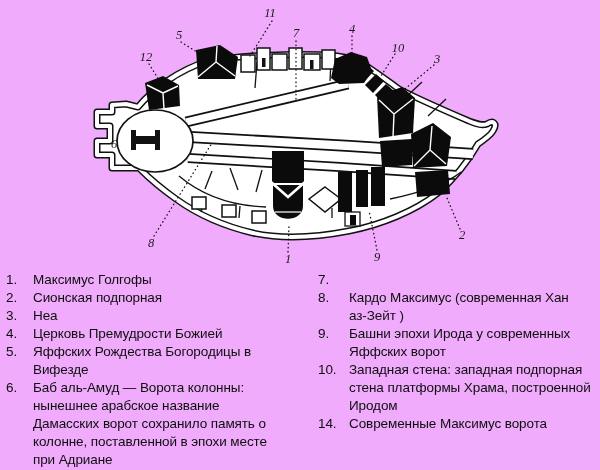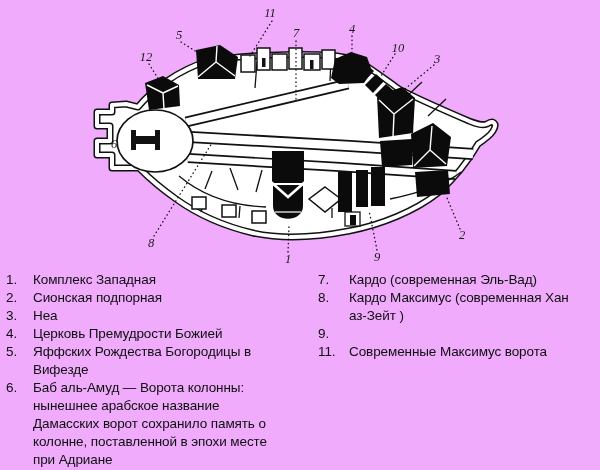--- a/index.html
+++ b/index.html
@@ -165,21 +165,21 @@
       <text class="callout" x="151" y="247">8</text>
       <text class="callout" x="288" y="263">1</text>
       <text class="callout" x="377" y="261">9</text>
       <text class="callout" x="462" y="239">2</text>
     </g>
   </svg>
 
   <div id="legend-left" class="legend-col">
     <div class="legend-row">
       <span class="legend-num">1.</span>
-      <span class="legend-txt">Комплекс Западная</span>
+      <span class="legend-txt">Максимус Голгофы</span>
     </div>
     <div class="legend-row">
       <span class="legend-num">2.</span>
       <span class="legend-txt">Сионская подпорная</span>
     </div>
     <div class="legend-row">
       <span class="legend-num">3.</span>
       <span class="legend-txt">Неа</span>
     </div>
     <div class="legend-row">
@@ -197,29 +197,36 @@
 нынешнее арабское название
 Дамасских ворот сохранило память о
 колонне, поставленной в эпохи месте
 при Адриане</span>
     </div>
   </div>
 
   <div id="legend-right" class="legend-col">
     <div class="legend-row">
       <span class="legend-num">7.</span>
-      <span class="legend-txt">Кардо (современная Эль-Вад)</span>
     </div>
     <div class="legend-row">
       <span class="legend-num">8.</span>
       <span class="legend-txt">Кардо Максимус (современная Хан
 аз-Зейт )</span>
     </div>
     <div class="legend-row">
       <span class="legend-num">9.</span>
-    </div>
-    <div class="legend-row">
-      <span class="legend-num">11.</span>
+      <span class="legend-txt">Башни эпохи Ирода у современных
+Яффских ворот</span>
+    </div>
+    <div class="legend-row">
+      <span class="legend-num">10.</span>
+      <span class="legend-txt">Западная стена: западная подпорная
+стена платформы Храма, построенной
+Иродом</span>
+    </div>
+    <div class="legend-row">
+      <span class="legend-num">14.</span>
       <span class="legend-txt">Современные Максимус ворота</span>
     </div>
   </div>
 
 </div>
 
 </body></html>

